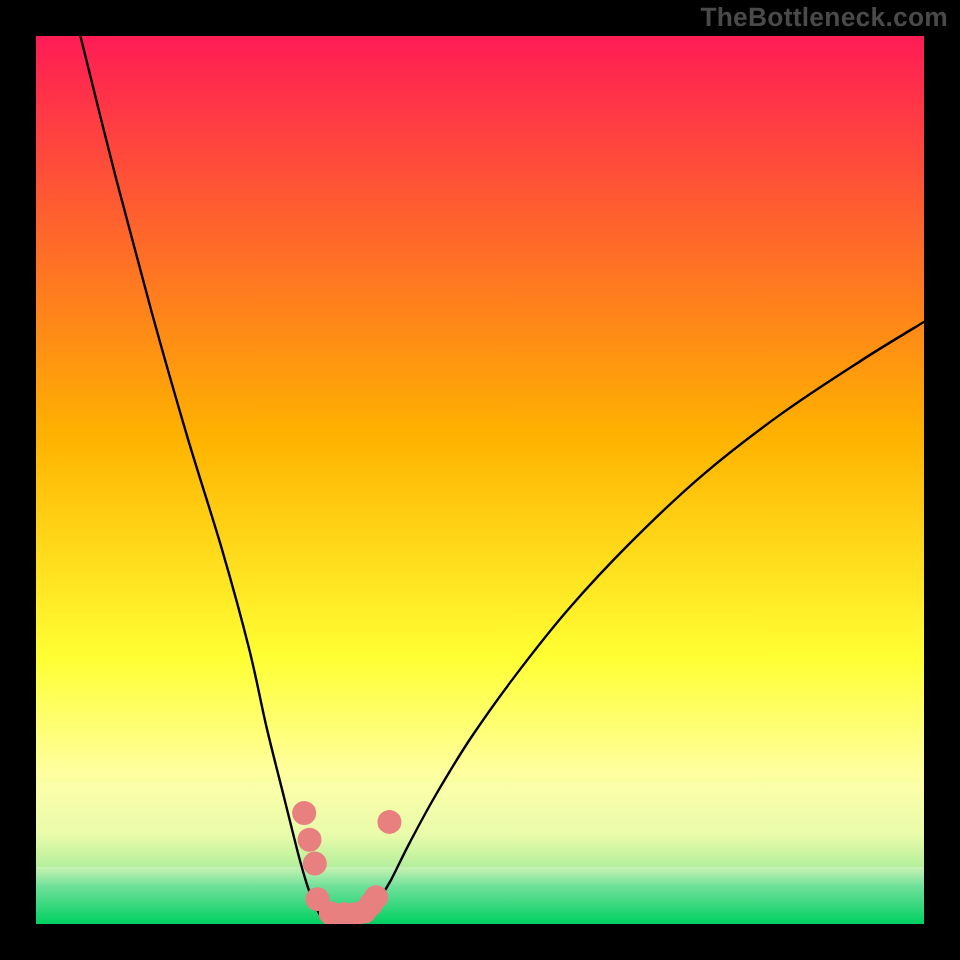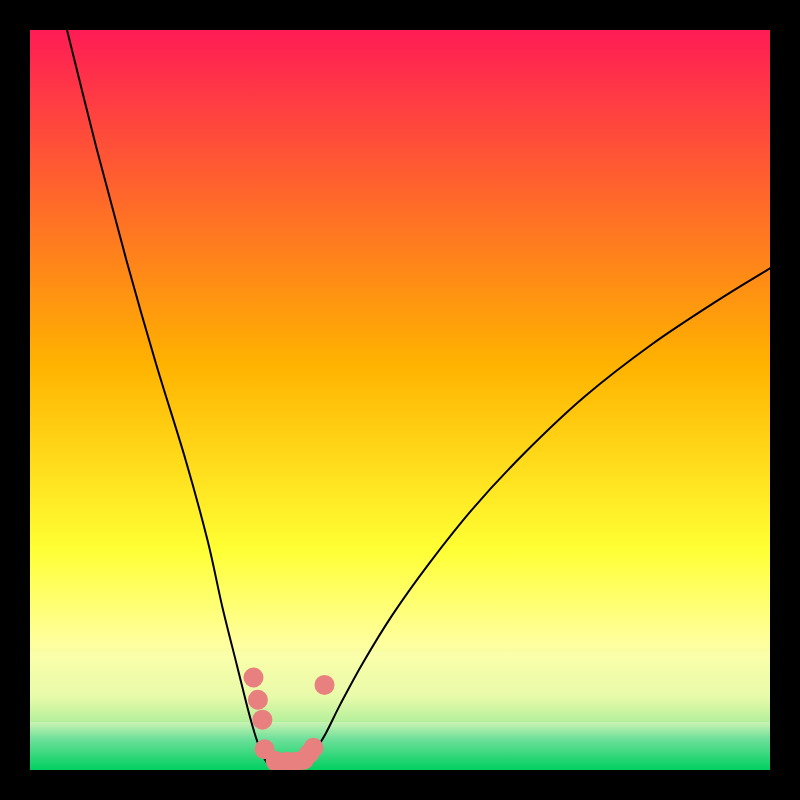--- a/index.html
+++ b/index.html
@@ -36,20 +36,21 @@
   .plot-area svg {
     display: block;
     width: 740px;
     height: 740px;
   }
 </style>
 </head>
 <body>
 
 <div class="outer">
+  <div class="attribution">TheBottleneck.com</div>
   <div class="plot-area">
     <svg id="chart-svg" viewBox="0 0 740 740">
         <defs>
           <linearGradient id="bg-grad" x1="0" y1="0" x2="0" y2="1">
             <stop offset="0%" stop-color="#ff1c55"></stop>
             <stop offset="45%" stop-color="#ffb200"></stop>
             <stop offset="70%" stop-color="#ffff33"></stop>
             <stop offset="83%" stop-color="#ffffa0"></stop>
             <stop offset="90%" stop-color="#cdf6a2"></stop>
             <stop offset="94%" stop-color="#4dd97d"></stop>

